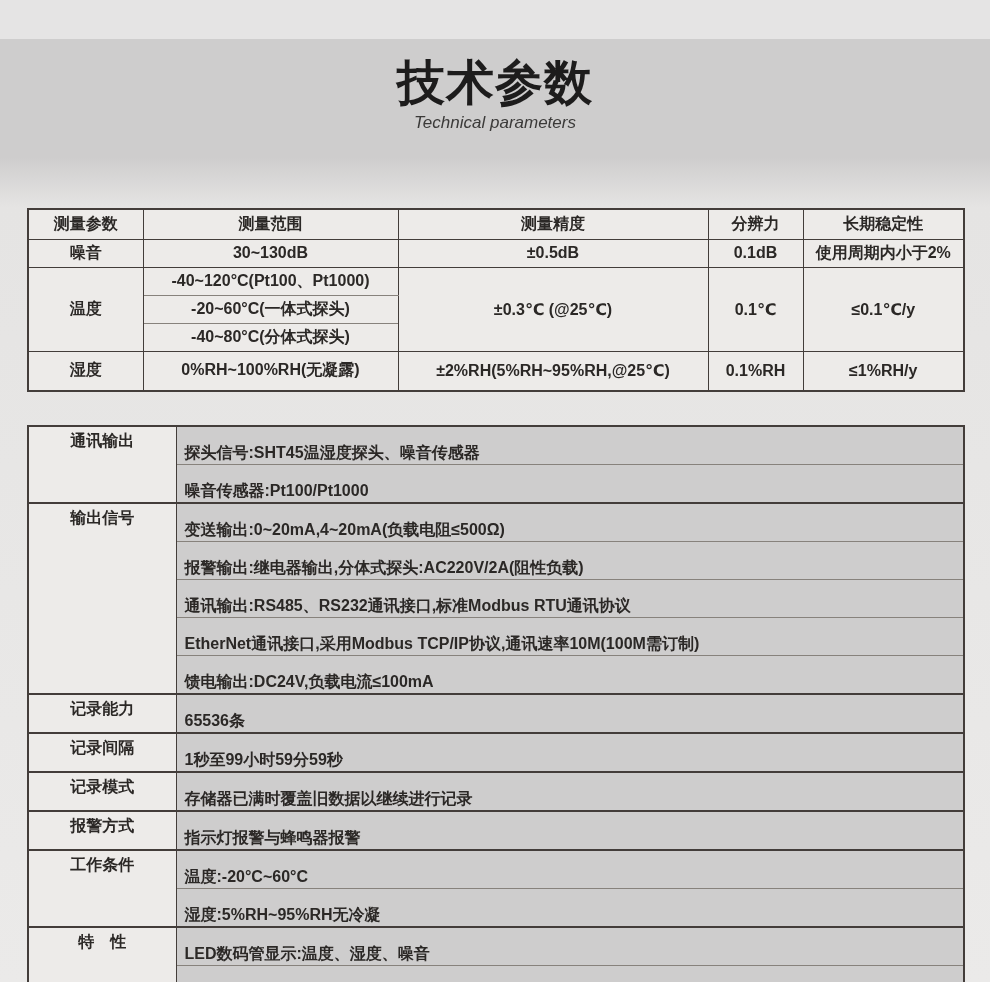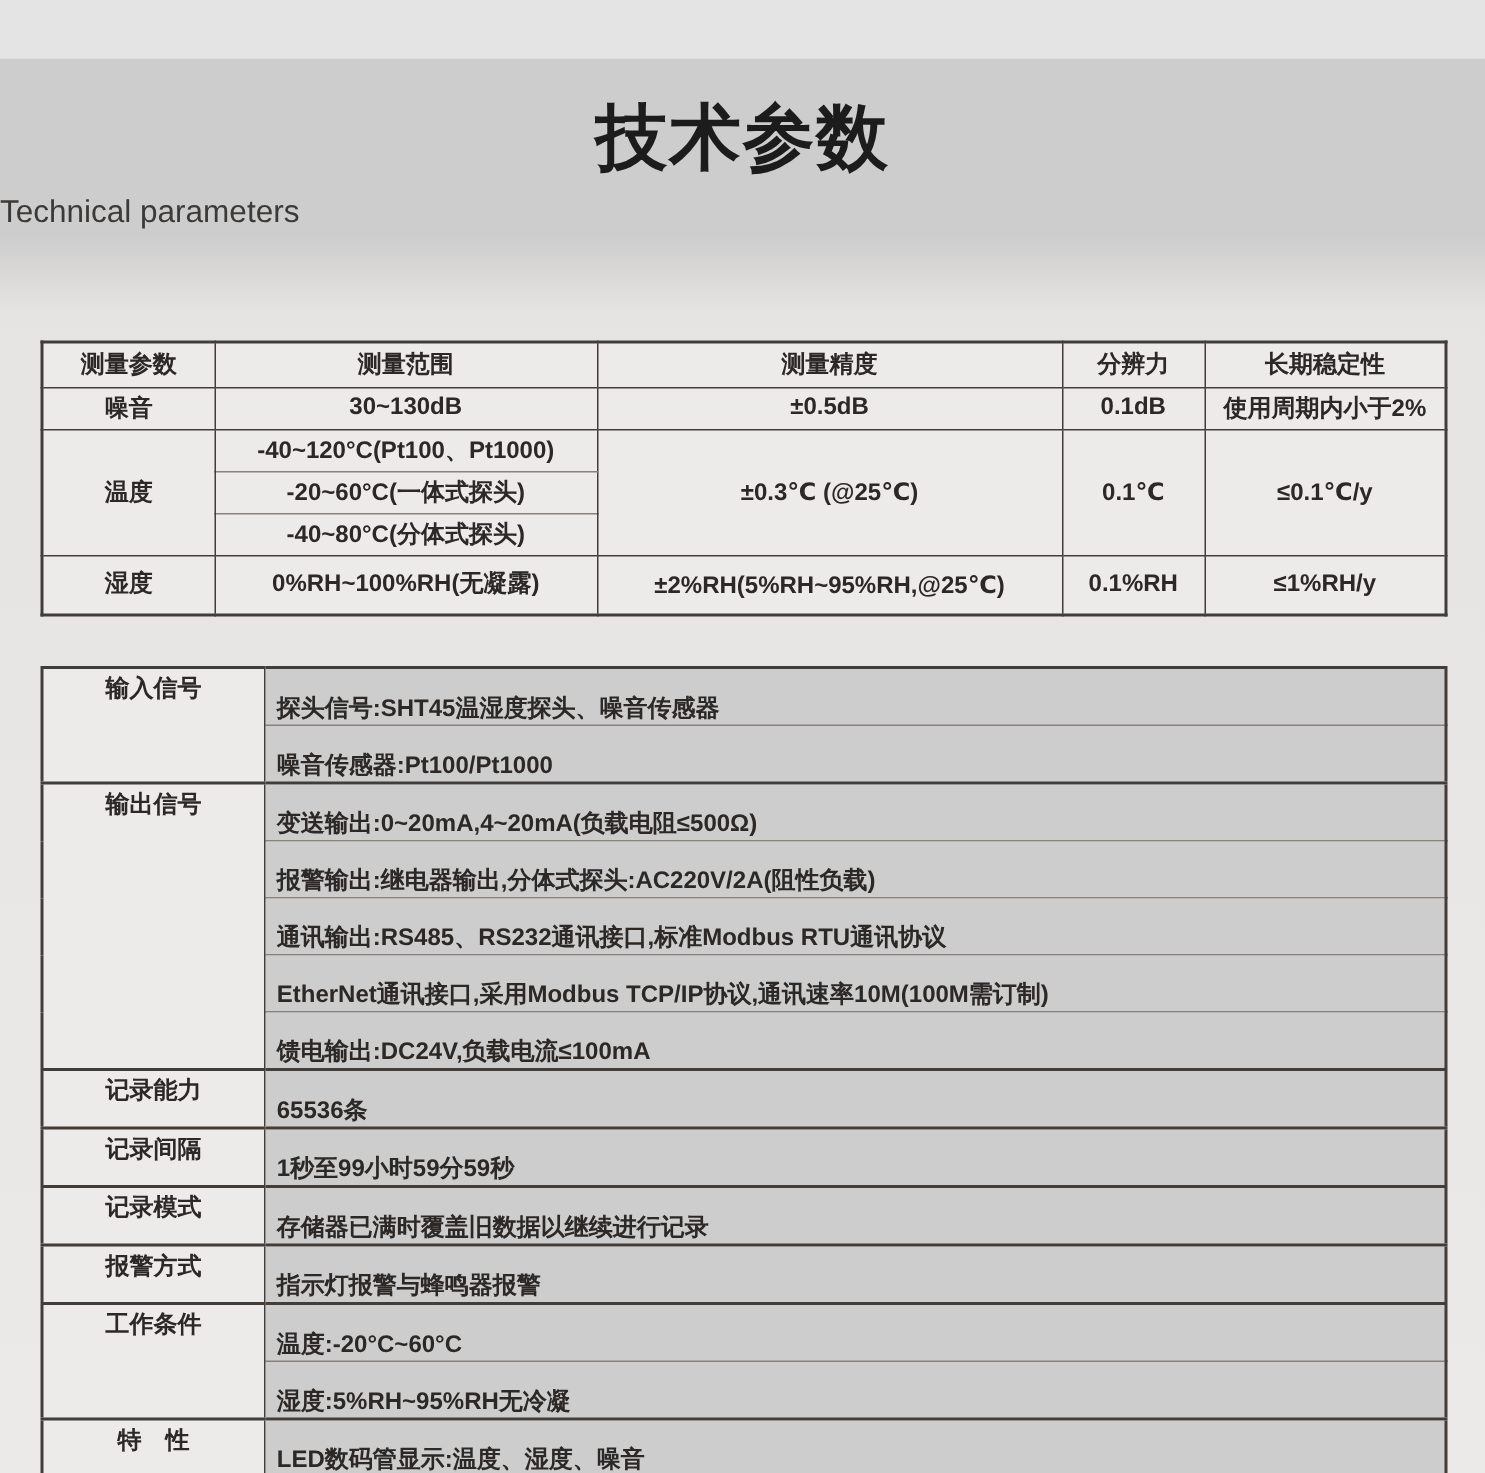--- a/index.html
+++ b/index.html
@@ -9,27 +9,27 @@
     font-family: "Liberation Sans", "DejaVu Sans", sans-serif;
     color: #2b2826;
   }
   .top-strip { width: 990px; height: 39px; background: #e5e4e4; }
   .content {
     width: 990px; height: 943px;
     background: linear-gradient(180deg, #cecdcd 0px, #cecdcd 118px, #e5e4e3 168px, #ebeae9 100%);
     padding-top: 16px;
   }
   .title {
-    margin: 10px; text-align: center;
+    margin: 0; text-align: center;
     font-size: 48px; line-height: 56px; font-weight: bold;
     color: #1d1c1c; letter-spacing: 1px;
   }
   .subtitle {
-    margin: 1px 0 0 0; text-align: left;
-    font-size: 21px; line-height: 22px; color: #3b3a39; font-weight: normal;
+    margin: 1px 0 0 0; text-align: center;
+    font-size: 17px; line-height: 22px; color: #3b3a39; font-weight: normal; font-style: italic;
   }
   table {
     border-collapse: collapse; table-layout: fixed;
     background: #edebe9;
     margin-left: 27px;
     font-size: 16px;
   }
   td, th { white-space: nowrap; overflow: hidden; font-weight: bold; padding: 0; }
   
   .t1 { width: 936px; margin-top: 74px; border: 2px solid #433d3a; }
@@ -104,21 +104,21 @@
   </tbody>
     </table>
 
   <table class="t2">
     <colgroup>
         <col style="width:148px">
         <col style="width:788px">
       </colgroup>
     <tbody>
         <tr class="gs">
-      <td class="label" rowspan="2">输入信号</td>
+      <td class="label" rowspan="2">通讯输出</td>
       <td class="content">探头信号:SHT45温湿度探头、噪音传感器</td>
     </tr>
     <tr class="sub">
           <td class="content">噪音传感器:Pt100/Pt1000</td>
         </tr>
 
     <tr class="gs">
       <td class="label" rowspan="5">输出信号</td>
       <td class="content">变送输出:0~20mA,4~20mA(负载电阻≤500Ω)</td>
     </tr>

